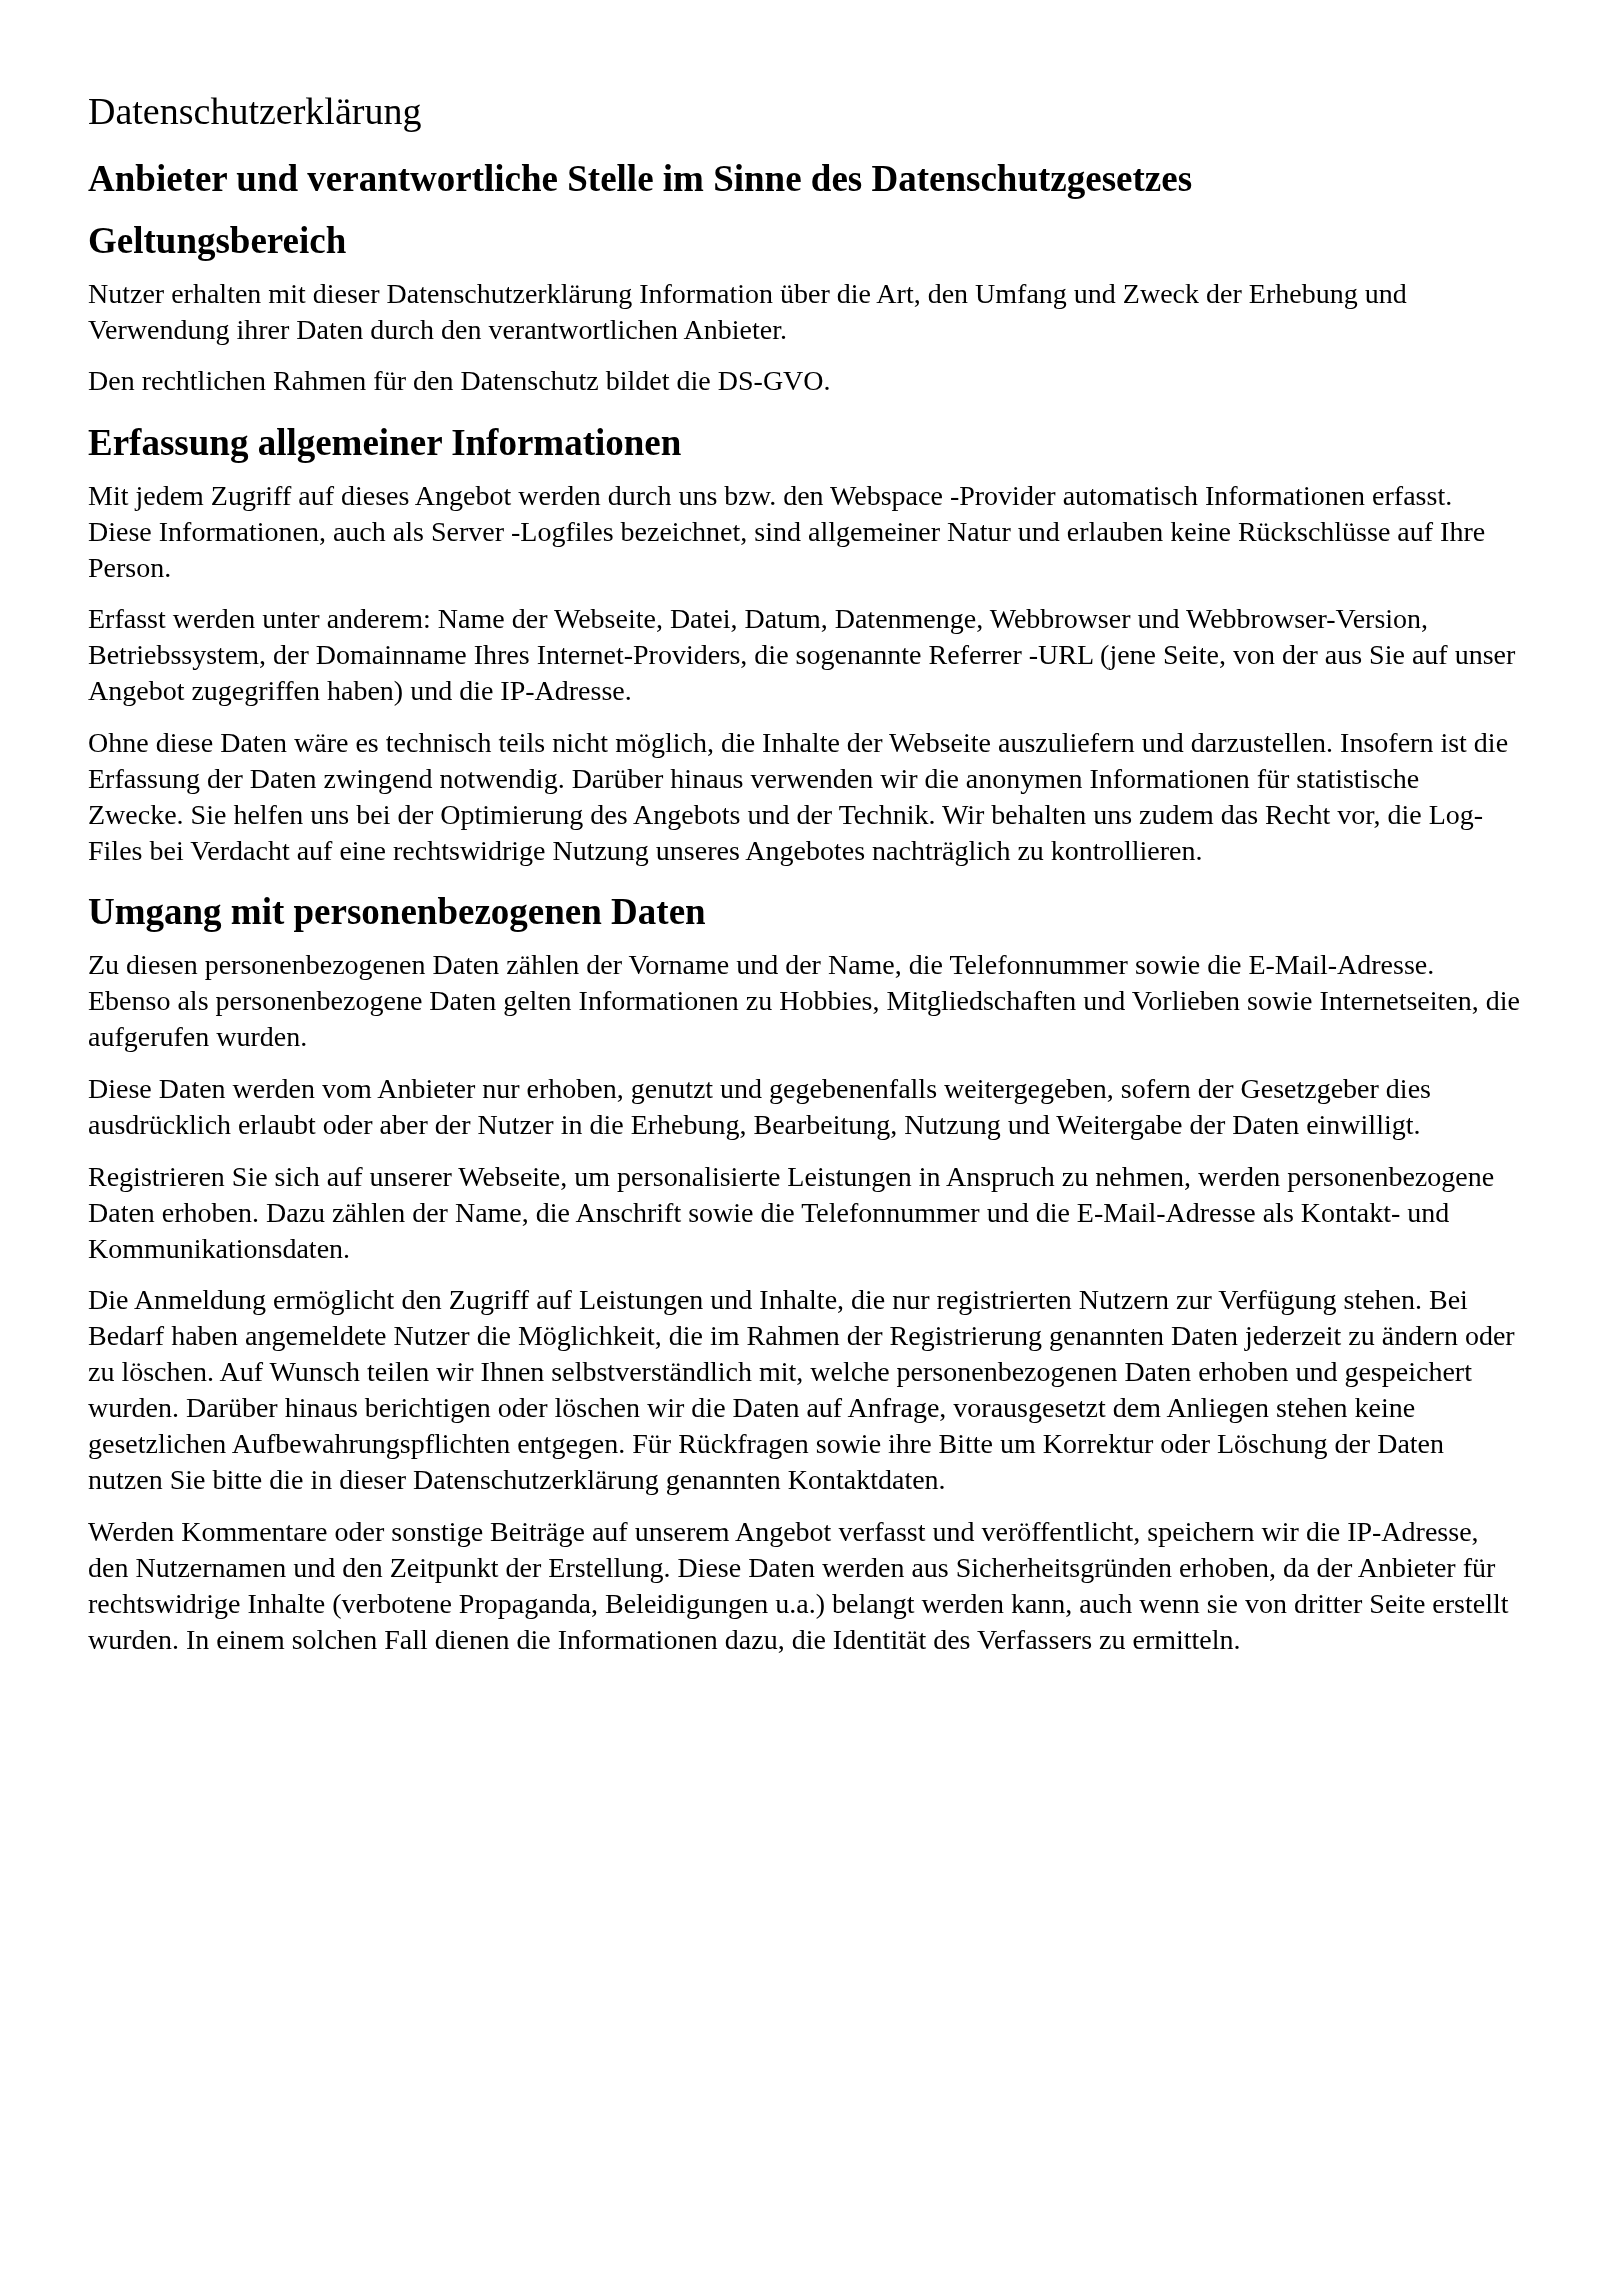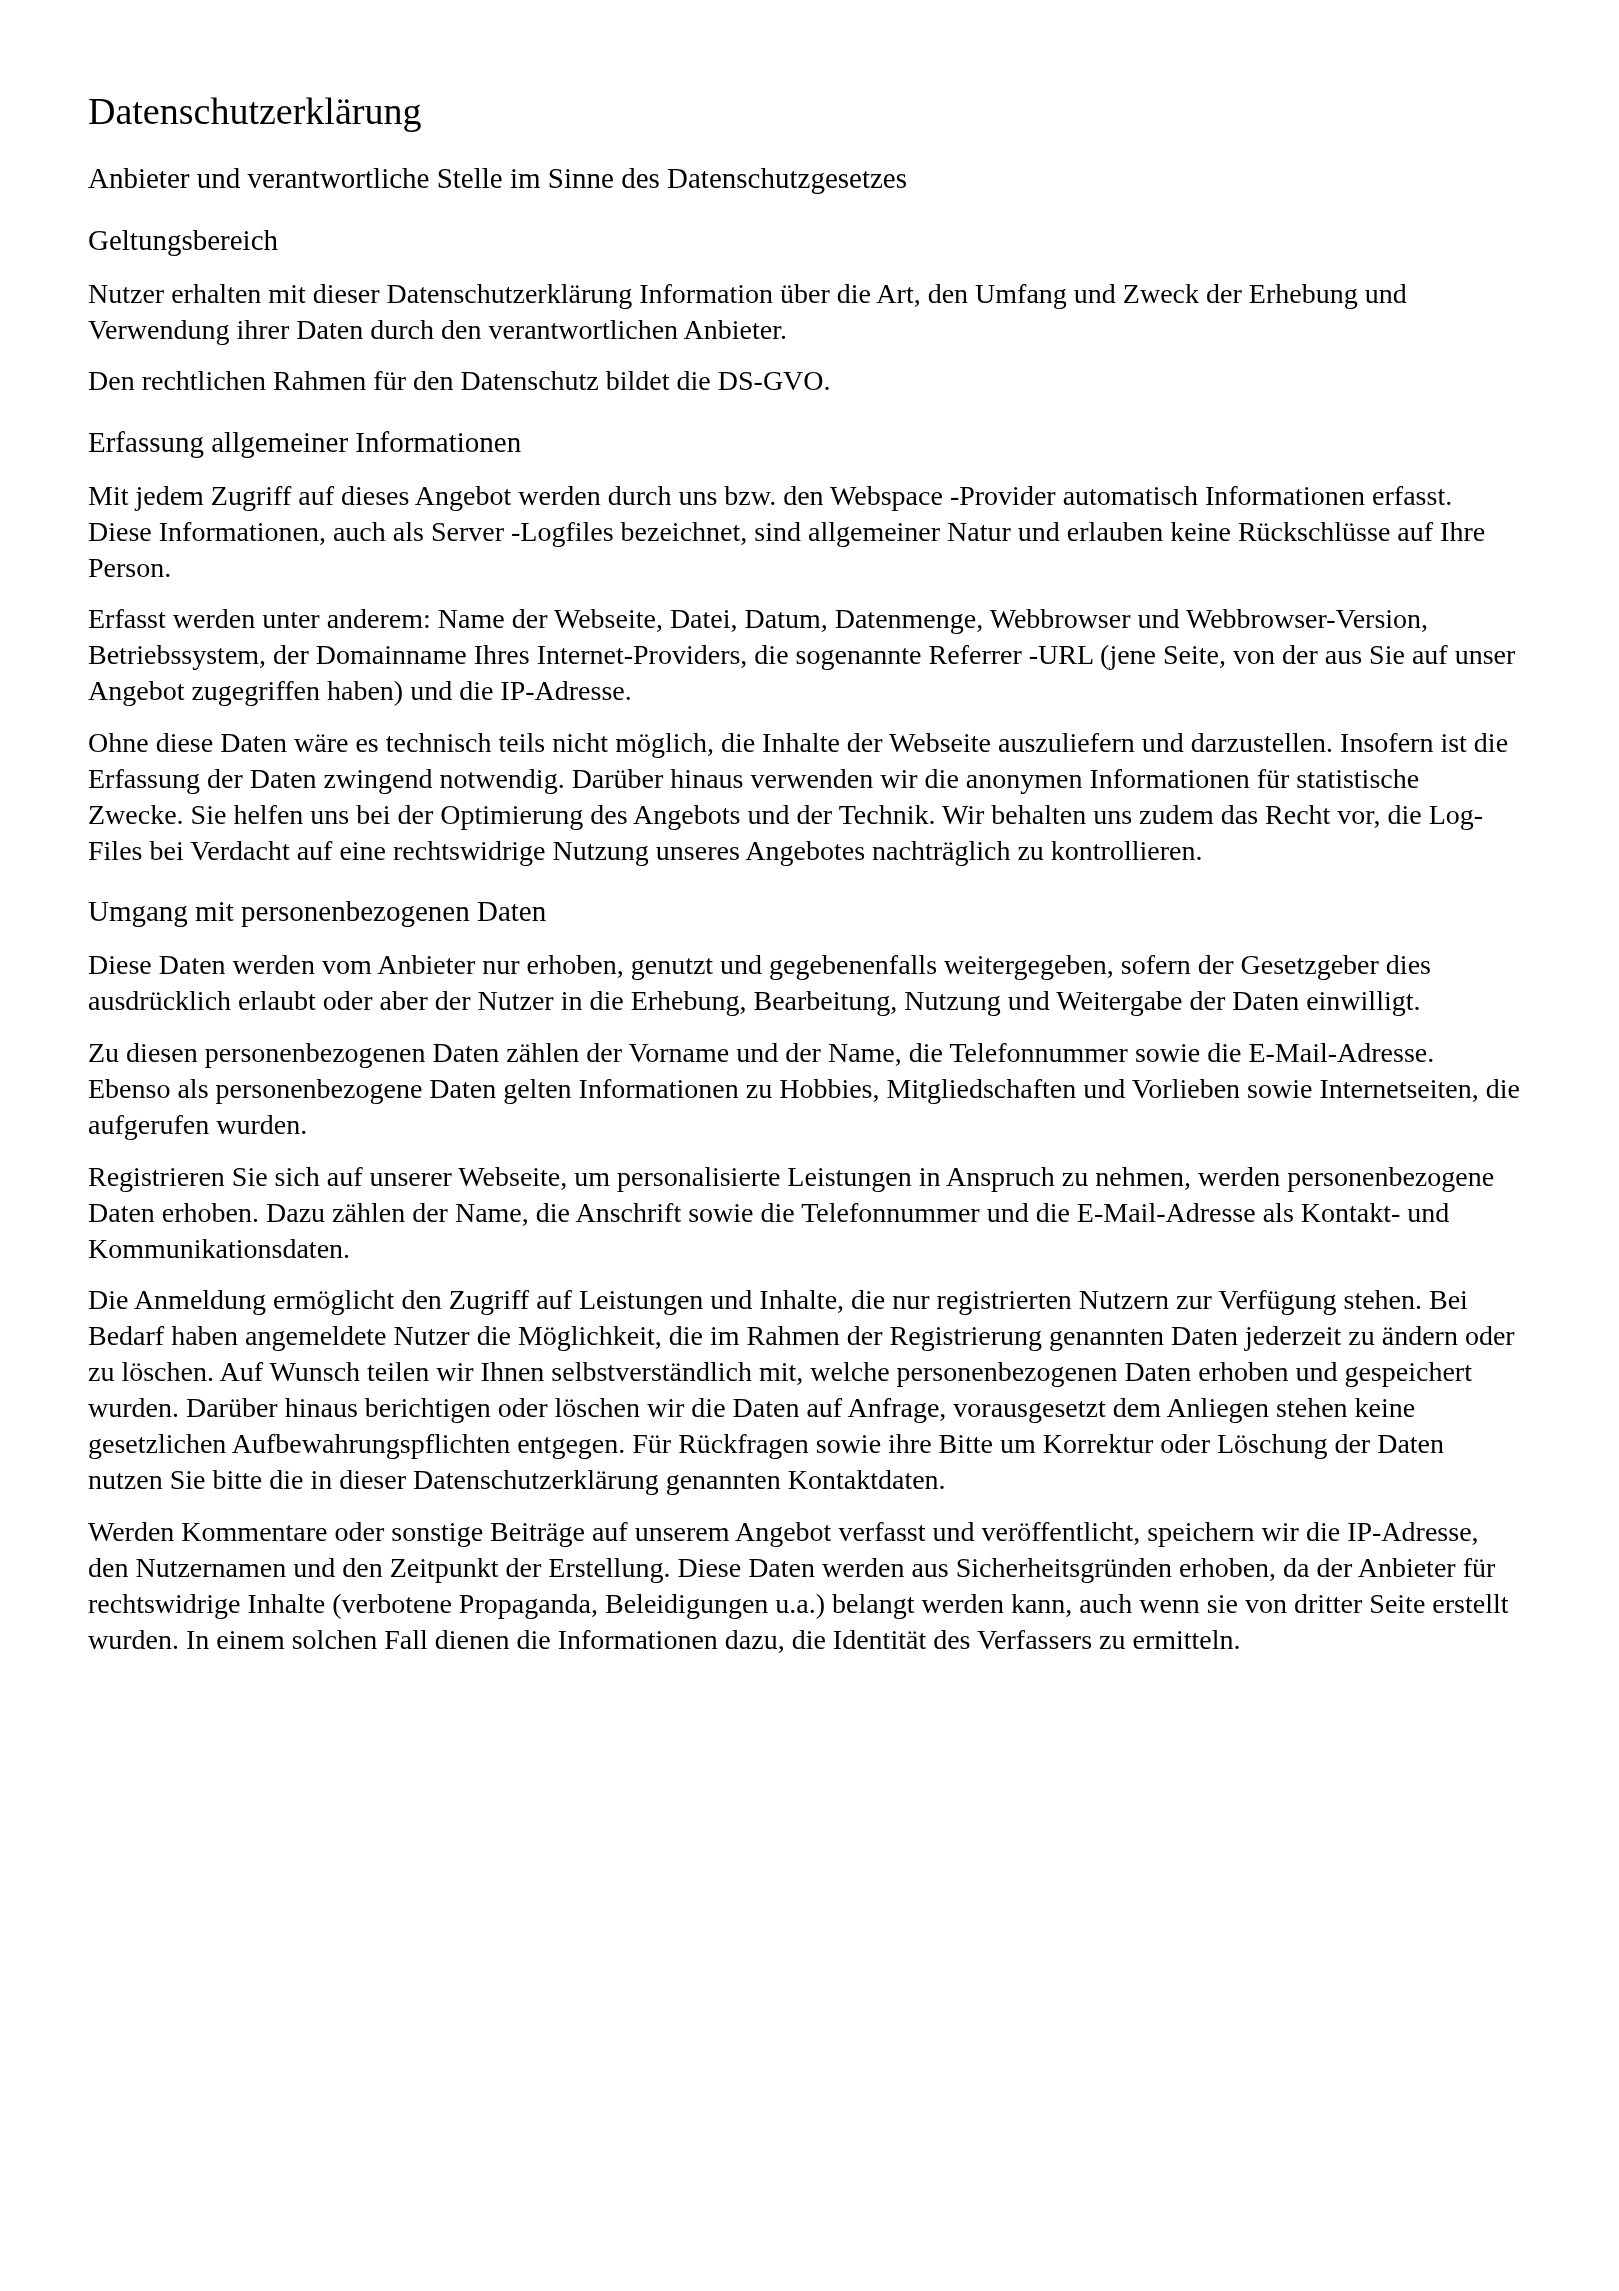--- a/index.html
+++ b/index.html
@@ -23,23 +23,23 @@
     width: 100%;
   }
   h1.doc-title {
     font-size: 38px;
     line-height: 47px;
     font-weight: normal;
     margin: 0 0 15.7px 0;
     padding: 0;
   }
   h2.section-heading {
-    font-size: 29px;
+    font-size: 37px;
     line-height: 39px;
-    font-weight: normal;
+    font-weight: bold;
     margin: 23.5px 0 15.7px 0;
     padding: 0;
   }
   p.doc-paragraph {
     margin: 0 0 15.7px 0;
     padding: 0;
     text-align: left;
   }
   section.doc-section {
     margin: 0;
@@ -64,22 +64,22 @@
 
   <section class="doc-section">
     <h2 class="section-heading">Erfassung allgemeiner Informationen</h2>
   <p class="doc-paragraph">Mit jedem Zugriff auf dieses Angebot werden durch uns bzw. den Webspace -Provider automatisch Informationen erfasst. Diese Informationen, auch als Server -Logfiles bezeichnet, sind allgemeiner Natur und erlauben keine Rückschlüsse auf Ihre Person.</p>
         <p class="doc-paragraph">Erfasst werden unter anderem: Name der Webseite, Datei, Datum, Datenmenge, Webbrowser und Webbrowser-Version, Betriebssystem, der Domainname Ihres Internet-Providers, die sogenannte Referrer -URL (jene Seite, von der aus Sie auf unser Angebot zugegriffen haben) und die IP-Adresse.</p>
         <p class="doc-paragraph">Ohne diese Daten wäre es technisch teils nicht möglich, die Inhalte der Webseite auszuliefern und darzustellen. Insofern ist die Erfassung der Daten zwingend notwendig. Darüber hinaus verwenden wir die anonymen Informationen für statistische Zwecke. Sie helfen uns bei der Optimierung des Angebots und der Technik. Wir behalten uns zudem das Recht vor, die Log-Files bei Verdacht auf eine rechtswidrige Nutzung unseres Angebotes nachträglich zu kontrollieren.</p>
       </section>
 
   <section class="doc-section">
     <h2 class="section-heading">Umgang mit personenbezogenen Daten</h2>
+        <p class="doc-paragraph">Zu diesen personenbezogenen Daten zählen der Vorname und der Name, die Telefonnummer sowie die E-Mail-Adresse. Ebenso als personenbezogene Daten gelten Informationen zu Hobbies, Mitgliedschaften und Vorlieben sowie Internetseiten, die aufgerufen wurden.</p>
         <p class="doc-paragraph">Diese Daten werden vom Anbieter nur erhoben, genutzt und gegebenenfalls weitergegeben, sofern der Gesetzgeber dies ausdrücklich erlaubt oder aber der Nutzer in die Erhebung, Bearbeitung, Nutzung und Weitergabe der Daten einwilligt.</p>
-        <p class="doc-paragraph">Zu diesen personenbezogenen Daten zählen der Vorname und der Name, die Telefonnummer sowie die E-Mail-Adresse. Ebenso als personenbezogene Daten gelten Informationen zu Hobbies, Mitgliedschaften und Vorlieben sowie Internetseiten, die aufgerufen wurden.</p>
       </section>
 
   <section class="doc-section">
   <p class="doc-paragraph">Registrieren Sie sich auf unserer Webseite, um personalisierte Leistungen in Anspruch zu nehmen, werden personenbezogene Daten erhoben. Dazu zählen der Name, die Anschrift sowie die Telefonnummer und die E-Mail-Adresse als Kontakt- und Kommunikationsdaten.</p>
         <p class="doc-paragraph">Die Anmeldung ermöglicht den Zugriff auf Leistungen und Inhalte, die nur registrierten Nutzern zur Verfügung stehen. Bei Bedarf haben angemeldete Nutzer die Möglichkeit, die im Rahmen der Registrierung genannten Daten jederzeit zu ändern oder zu löschen. Auf Wunsch teilen wir Ihnen selbstverständlich mit, welche personenbezogenen Daten erhoben und gespeichert wurden. Darüber hinaus berichtigen oder löschen wir die Daten auf Anfrage, vorausgesetzt dem Anliegen stehen keine gesetzlichen Aufbewahrungspflichten entgegen. Für Rückfragen sowie ihre Bitte um Korrektur oder Löschung der Daten nutzen Sie bitte die in dieser Datenschutzerklärung genannten Kontaktdaten.</p>
       </section>
 
   <section class="doc-section">
   <p class="doc-paragraph">Werden Kommentare oder sonstige Beiträge auf unserem Angebot verfasst und veröffentlicht, speichern wir die IP-Adresse, den Nutzernamen und den Zeitpunkt der Erstellung. Diese Daten werden aus Sicherheitsgründen erhoben, da der Anbieter für rechtswidrige Inhalte (verbotene Propaganda, Beleidigungen u.a.) belangt werden kann, auch wenn sie von dritter Seite erstellt wurden. In einem solchen Fall dienen die Informationen dazu, die Identität des Verfassers zu ermitteln.</p>
       </section>

